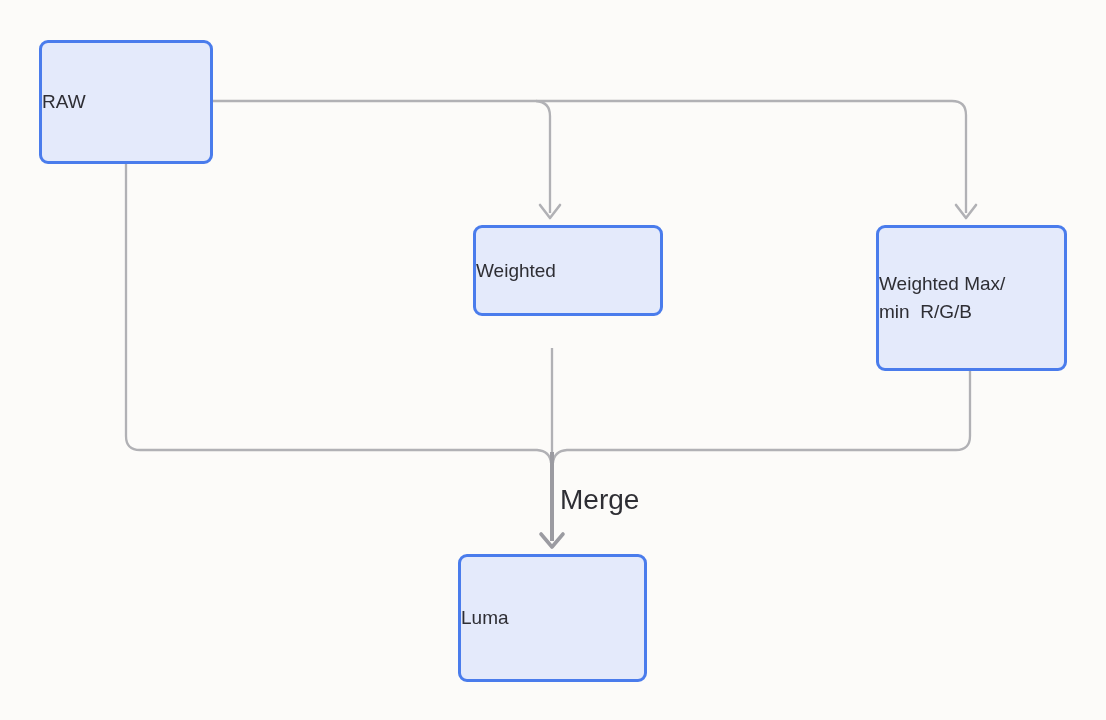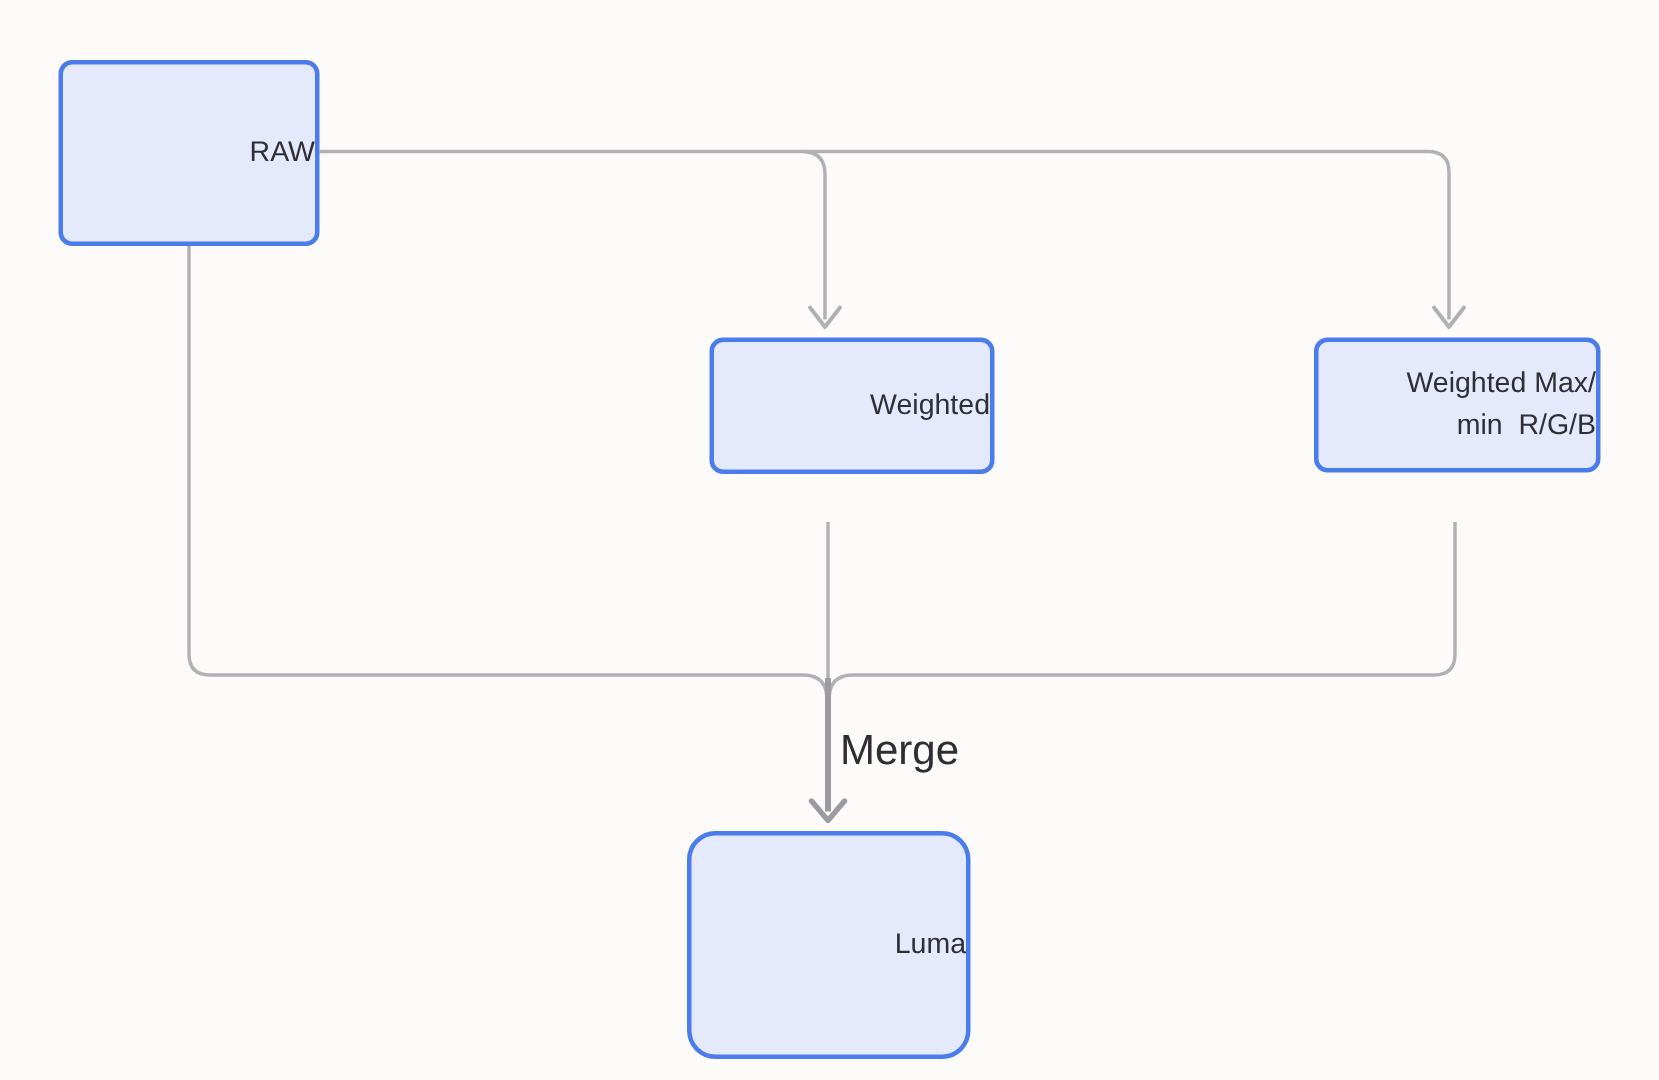--- a/index.html
+++ b/index.html
@@ -52,34 +52,34 @@
     stroke-linejoin: round;
   }
   .node {
     position: absolute;
     box-sizing: border-box;
     background: var(--node-fill, #e4eafb);
     border: 3px solid var(--node-border, #4a7cec);
     border-radius: 9px;
     display: flex;
     flex-direction: column;
-    align-items: flex-end;
+    align-items: flex-start;
     justify-content: center;
     color: var(--text-color, #2e2e34);
     font-size: 19px;
     line-height: 1.45;
     text-align: center;
   }
   .node .line {
     white-space: pre;
   }
   .node-raw  { left: 39px;  top: 40px;  width: 174px; height: 124px; }
   .node-wavg { left: 473px; top: 225px; width: 190px; height: 91px; }
-  .node-wmax { left: 876px; top: 225px; width: 191px; height: 90px; }
-  .node-luma { left: 458px; top: 554px; width: 189px; height: 152px; border-radius: 19px; }
+  .node-wmax { left: 876px; top: 225px; width: 191px; height: 146px; }
+  .node-luma { left: 458px; top: 554px; width: 189px; height: 128px; }
   .edge-label {
     position: absolute;
     left: 560px;
     top: 484px;
     font-size: 28px;
     color: var(--text-color, #2e2e34);
     white-space: pre;
   }
 </style>
 </head>

